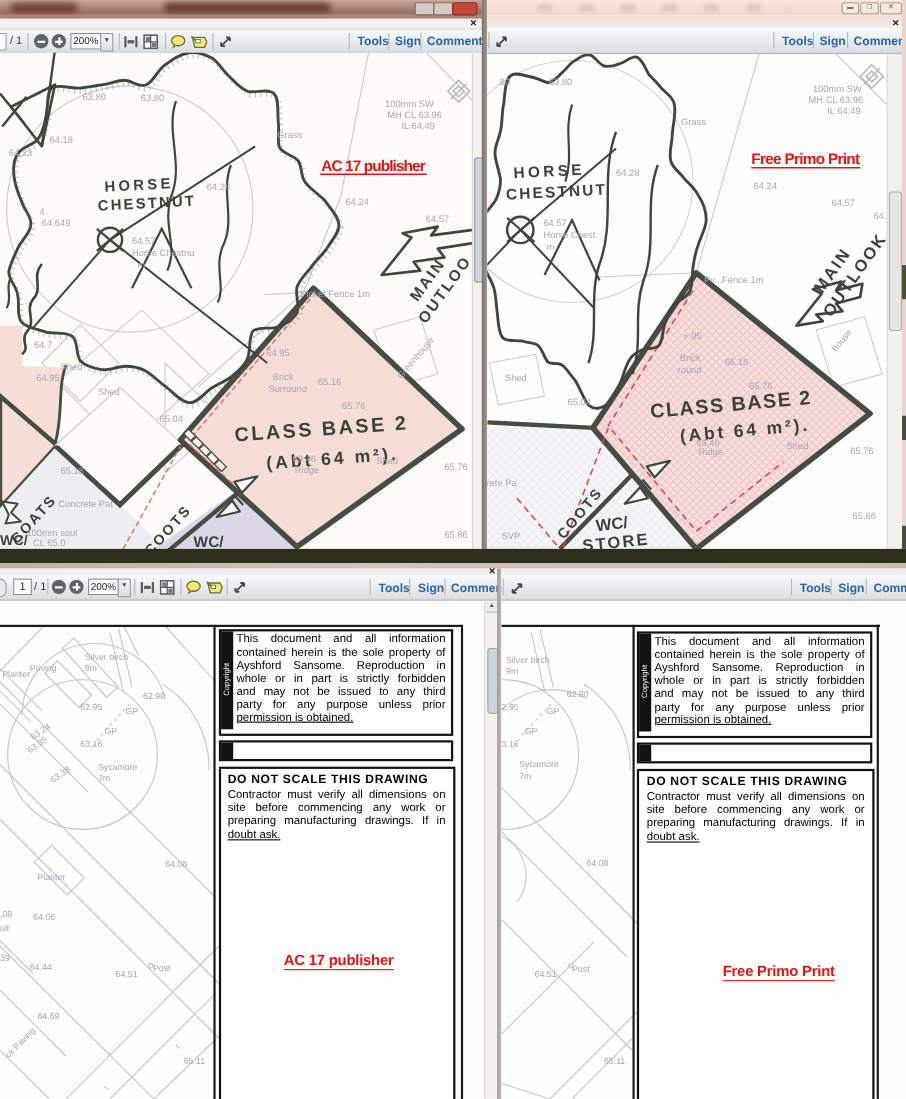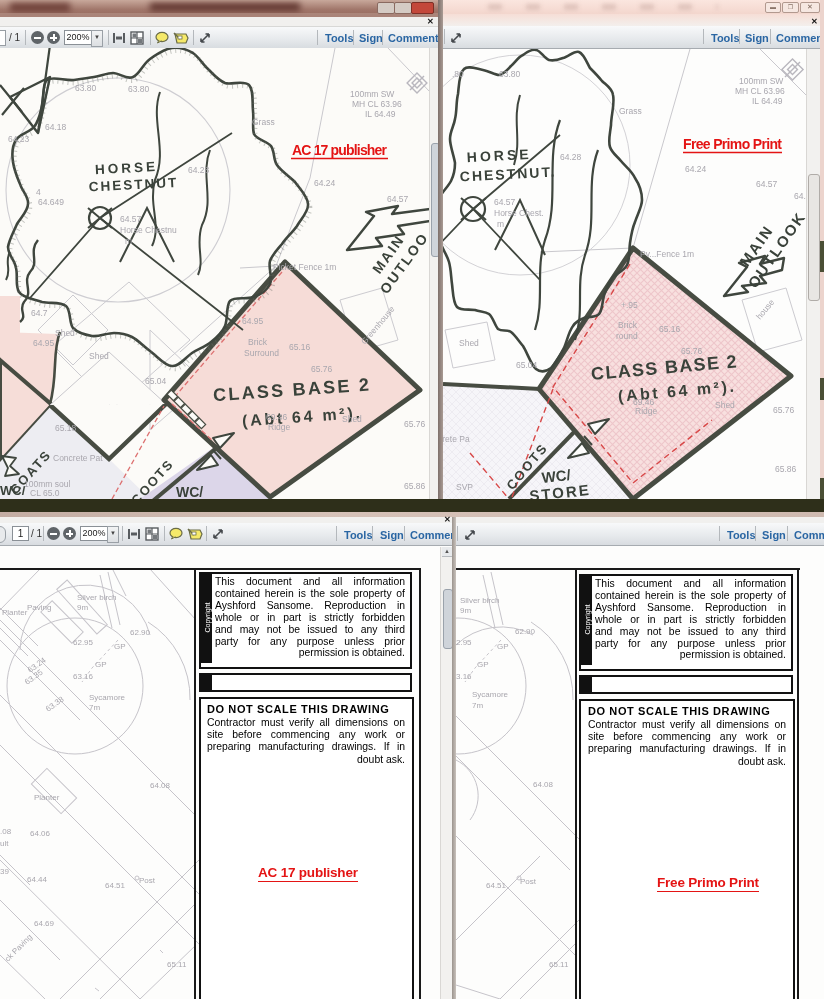--- a/index.html
+++ b/index.html
@@ -6,21 +6,21 @@
   body{width:824px;height:999px;position:relative;overflow:hidden;background:#fff;
        font-family:"Liberation Sans", sans-serif;}
   .abs{position:absolute;}
   .tbtxt{font-size:11px;font-weight:bold;color:#2a66a3;}
   .sep{width:1px;background:#b4b8bc;}
   .cadtxt{fill:#a9a7ae;font-family:"Liberation Sans",sans-serif;}
   .ink{stroke:#3f463e;fill:none;}
   .hand{fill:#3a423a;font-family:"Liberation Sans",sans-serif;font-weight:bold;}
   .xbtn{font-size:8px;color:#111;font-weight:bold;line-height:6px;}
   .cl{text-align:justify;text-align-last:justify;}
-  .cll{text-align:right;}
+  .cll{text-align:left;text-decoration:underline;}
   .redlbl{color:#e41414;font-weight:bold;font-family:"Liberation Sans",sans-serif;}
 </style>
 </head>
 <body>
 
 <div class="abs" id="winTL" style="left:0;top:0;width:438px;height:499px;background:#fdfdfc;">
 
   <div class="abs" style="left:0;top:0;width:438px;height:17px;background:linear-gradient(#c8a89b,#a1776b 55%,#96685c);overflow:hidden;">
     <div class="abs" style="left:10px;top:3px;width:60px;height:9px;background:#6e4038;filter:blur(3px);"></div>
     <div class="abs" style="left:150px;top:3px;width:150px;height:8px;background:#5f352e;filter:blur(3px);"></div>

